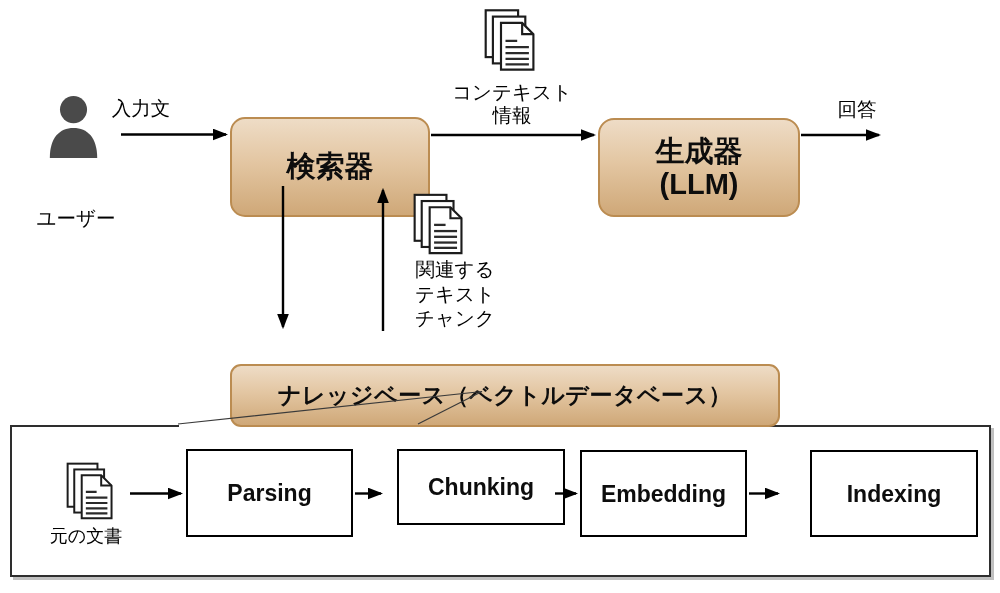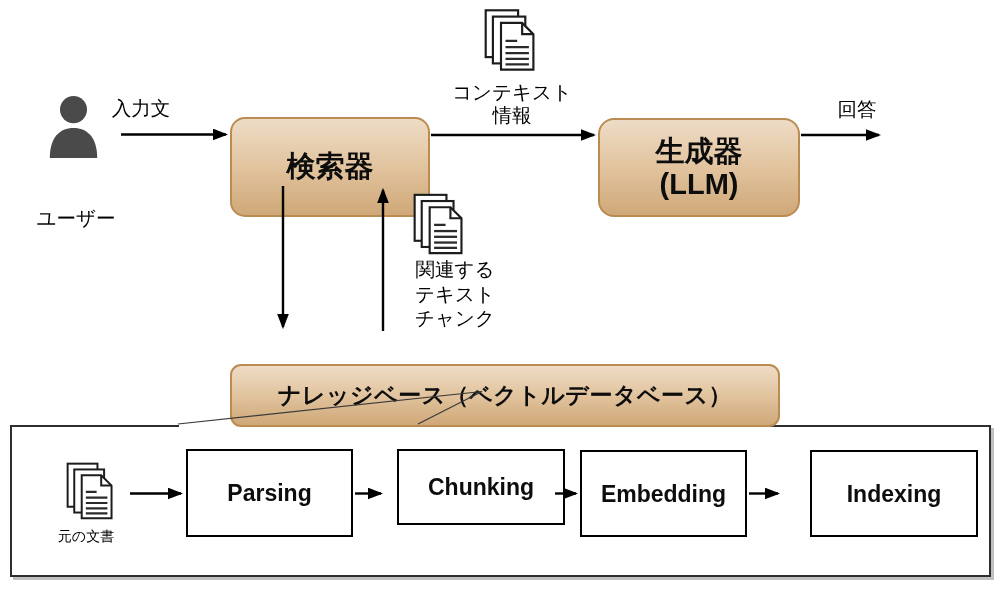--- a/index.html
+++ b/index.html
@@ -81,21 +81,21 @@
   <div class="white-box step3">
     <div>Embedding</div>
   </div>
   <div class="white-box step4">
     <div>Indexing</div>
   </div>
 
   <svg class="icon-svg" style="left:65px;top:462px" width="50" height="58" viewBox="0 0 60 70">
       <use href="#docs"></use>
     </svg>
-  <div class="lbl" style="left:41px;top:525px;width:90px;font-size:14px;">元の文書</div>
+  <div class="lbl" style="left:41px;top:525px;width:90px;font-size:18px;">元の文書</div>
 
   <svg class="icon-svg" style="left:45px;top:95px" width="58" height="64" viewBox="0 0 60 66">
       <use href="#person"></use>
     </svg>
   <div class="lbl" style="left:30px;top:162px;width:92px;margin-top:45px;">ユーザー</div>
 
   <div class="lbl" style="left:96px;top:97px;width:90px;">入力文</div>
 
   <div class="tan-box retriever-box">
     <div>検索器</div>

